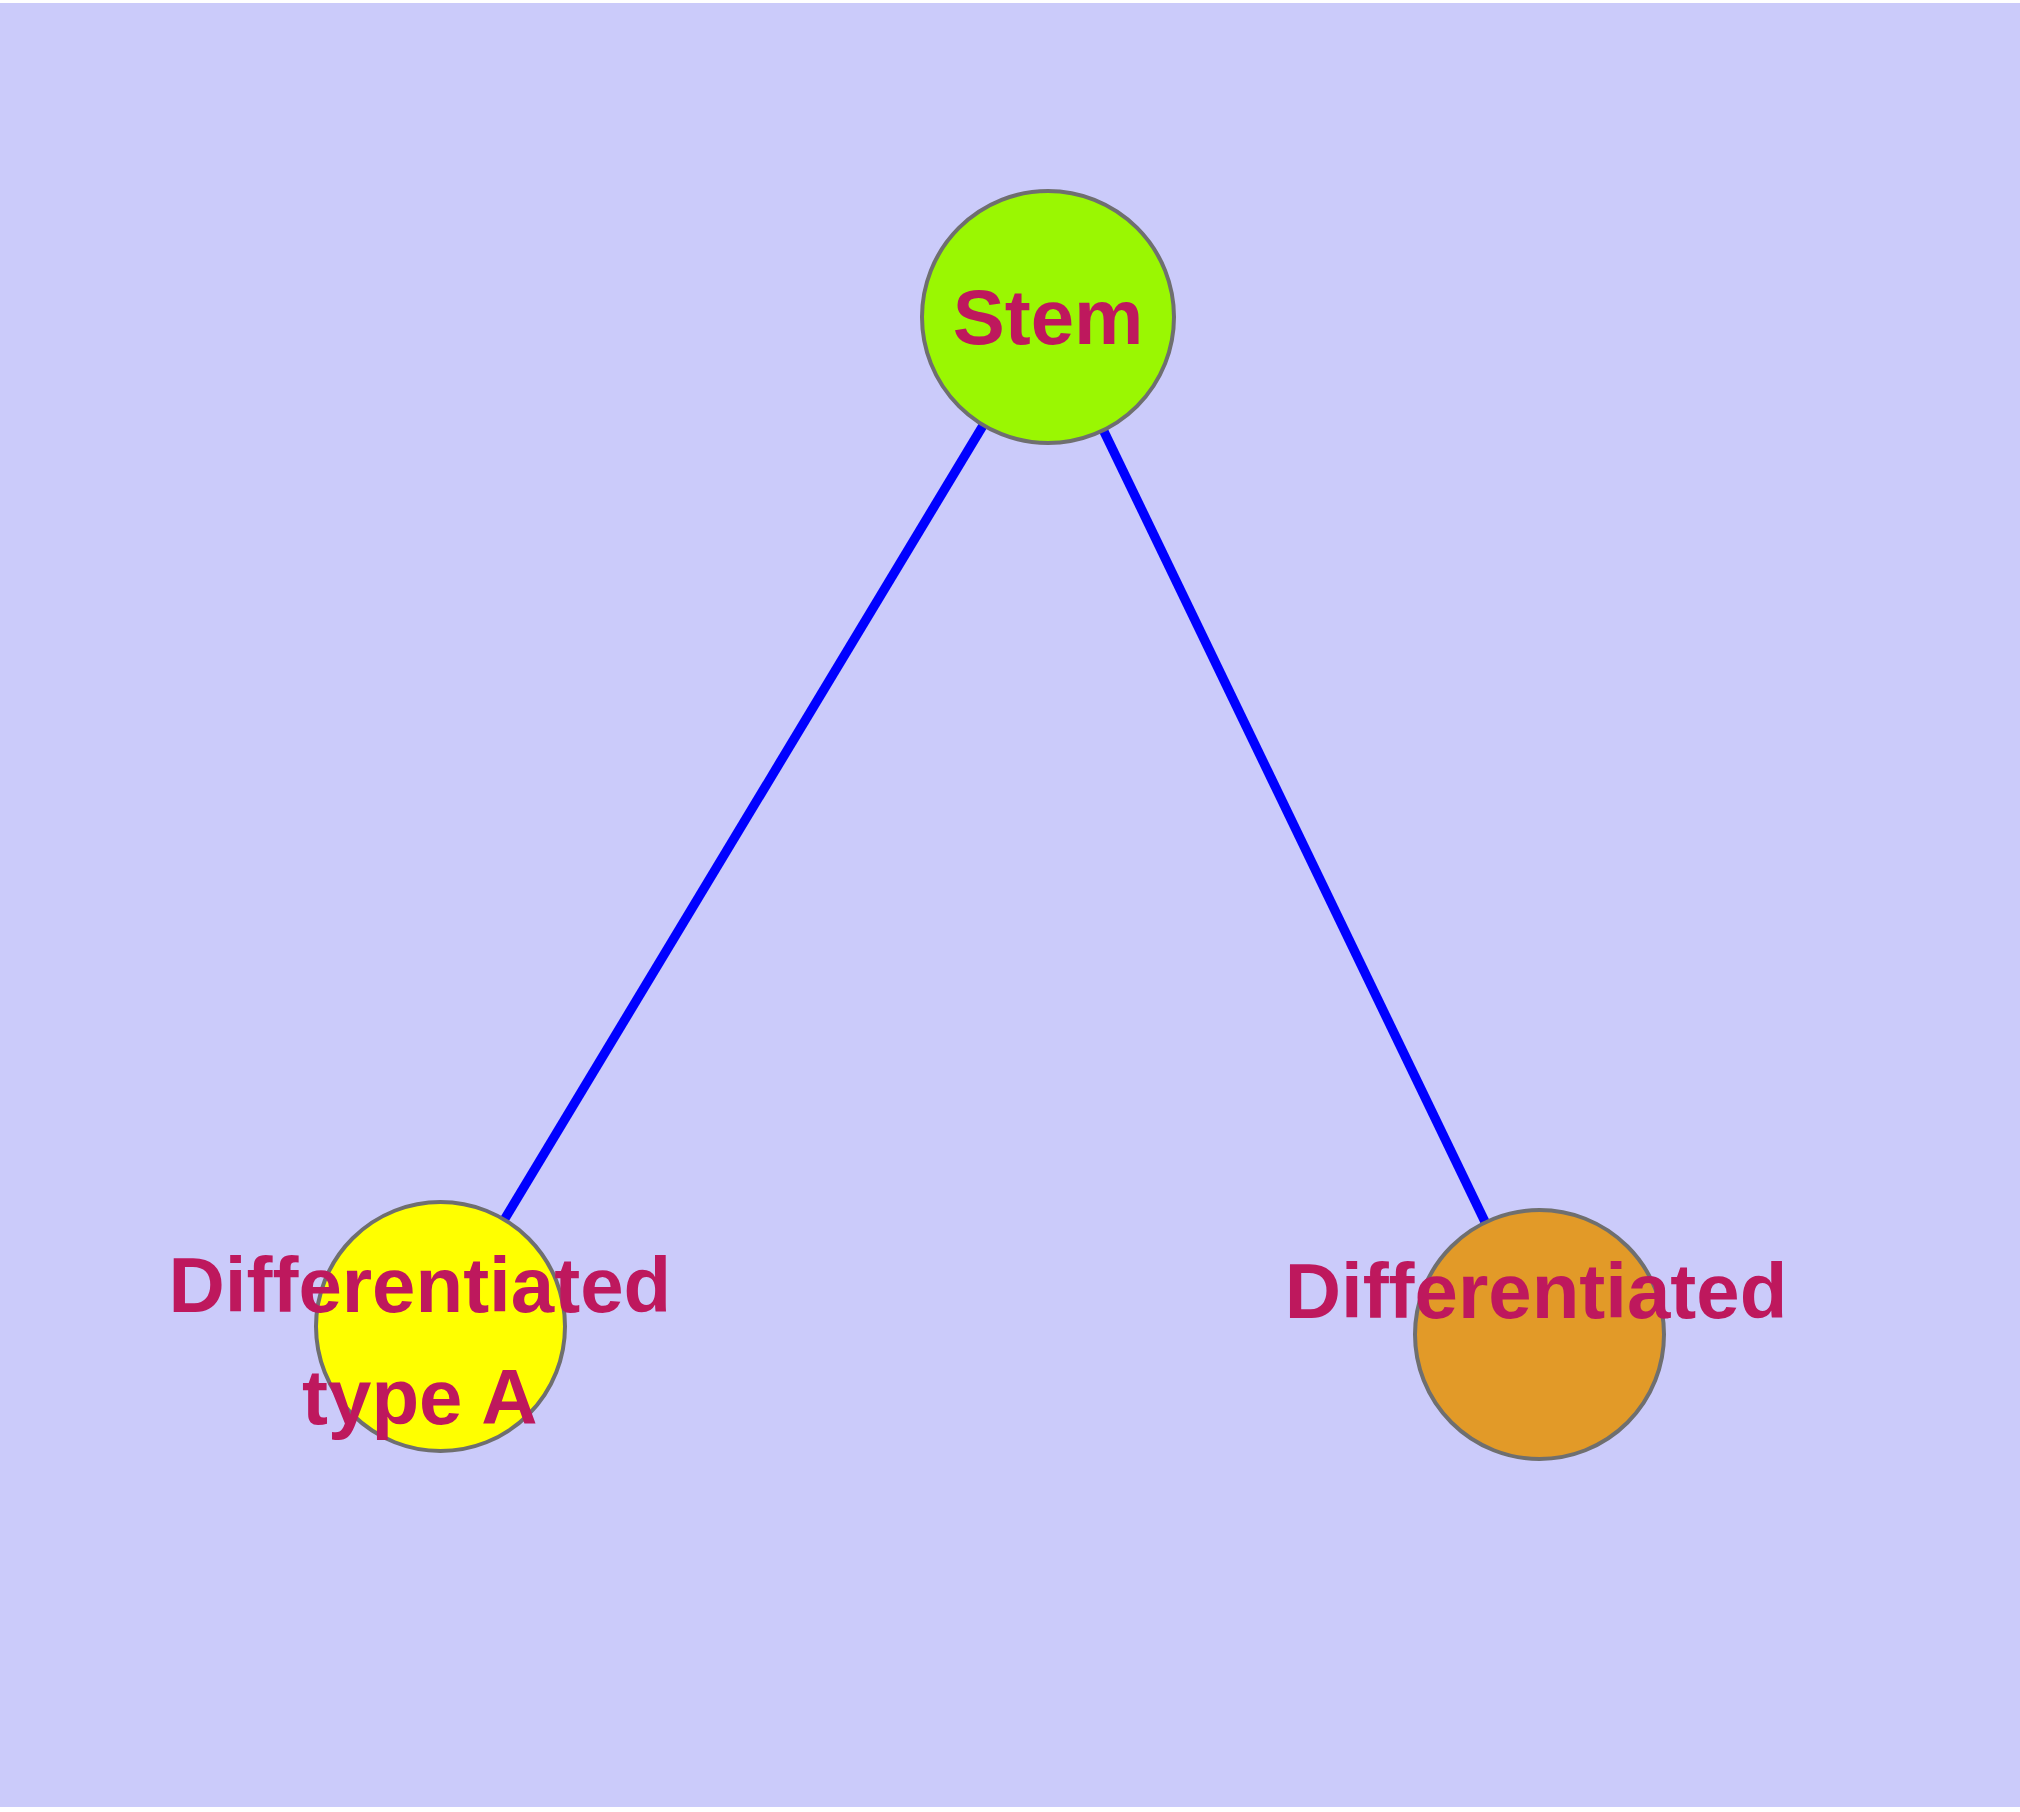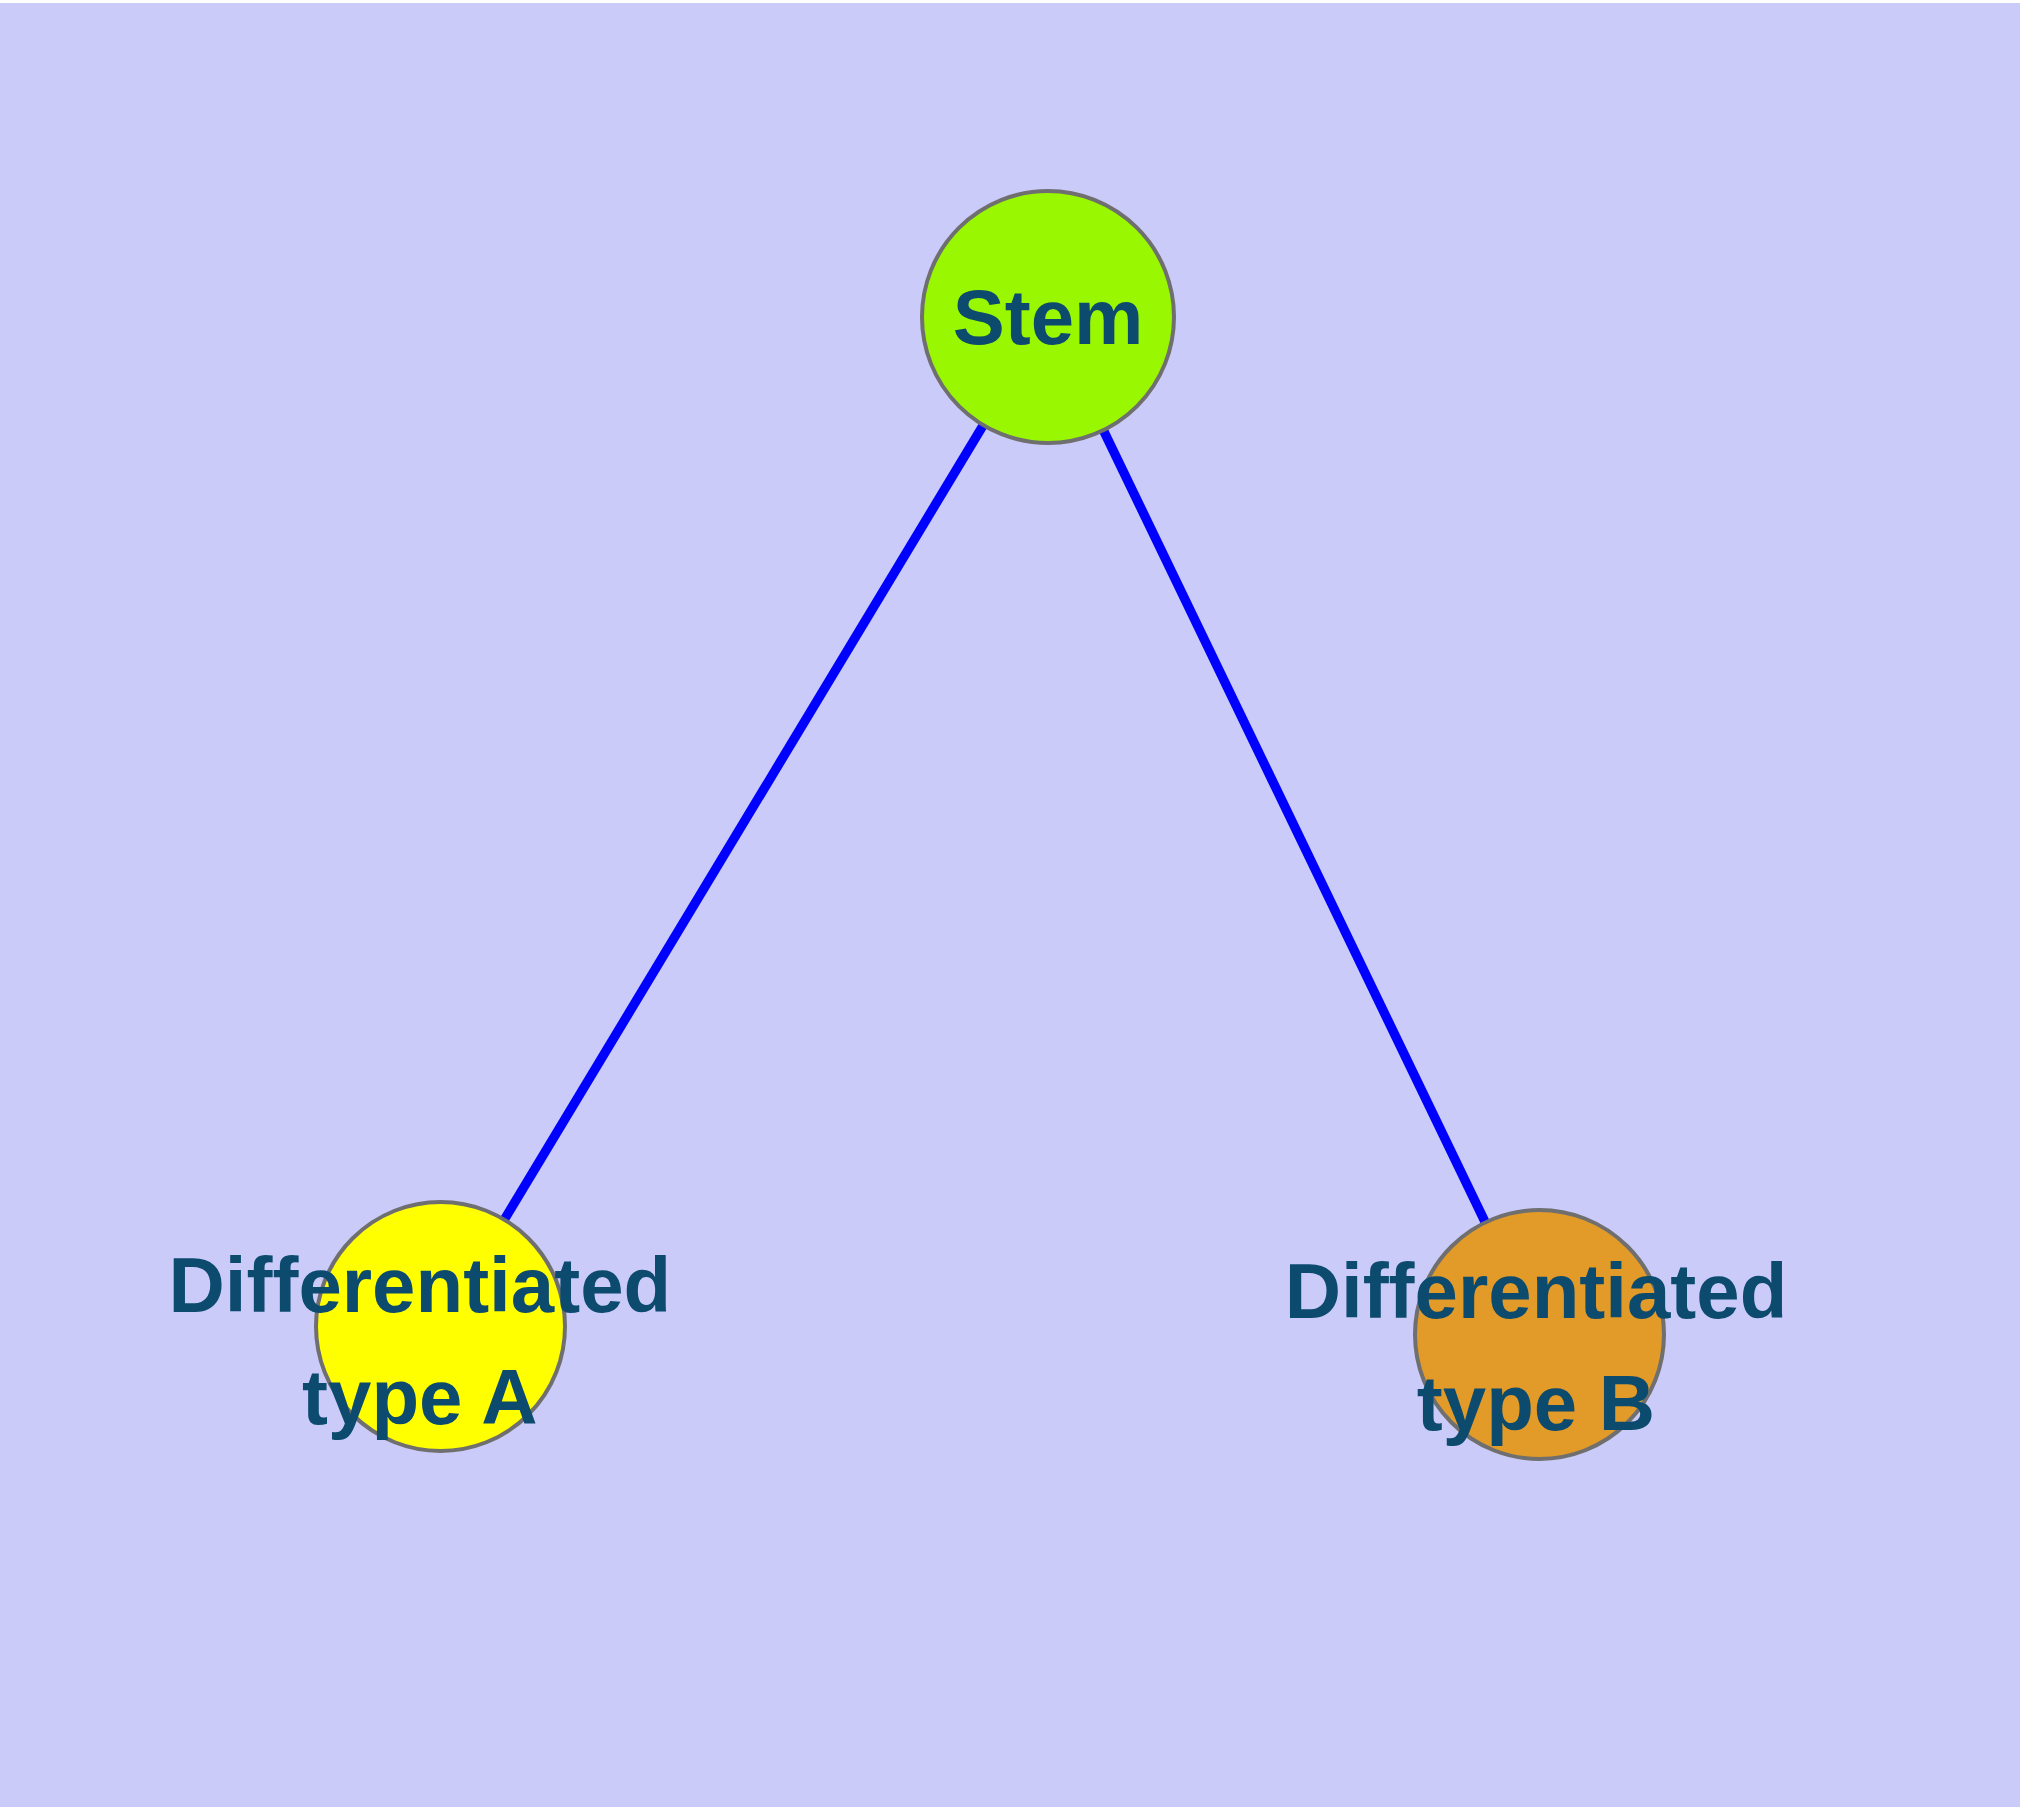--- a/index.html
+++ b/index.html
@@ -54,21 +54,21 @@
   .node-b {
     left: 1413px;
     top: 1205px;
     width: 253px;
     height: 253px;
     background: #E29A28;
   }
   .node-label {
     font-weight: bold;
     font-size: 78px;
-    color: #0c4a6e;
+    color: #be185d;
     line-height: 112px;
     text-align: center;
     white-space: nowrap;
   }
   .outer-label {
     position: absolute;
     width: 848px;
     z-index: 3;
   }
   .outer-label-a {
@@ -98,17 +98,16 @@
 
   <div class="node-circle node-b"></div>
 
   <div class="node-label outer-label outer-label-a">
     <div>Differentiated</div>
     <div>type A</div>
   </div>
 
   <div class="node-label outer-label outer-label-b">
     <div>Differentiated</div>
-    <div>type B</div>
   </div>
 
 </div>
 
 
 </body></html>

